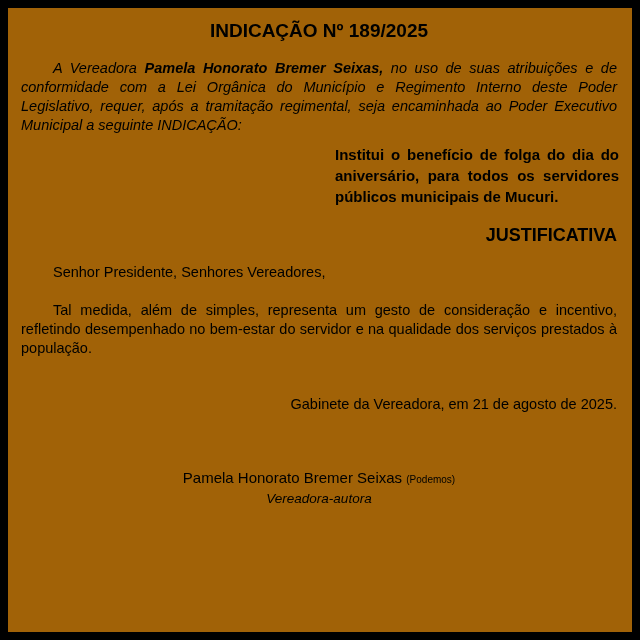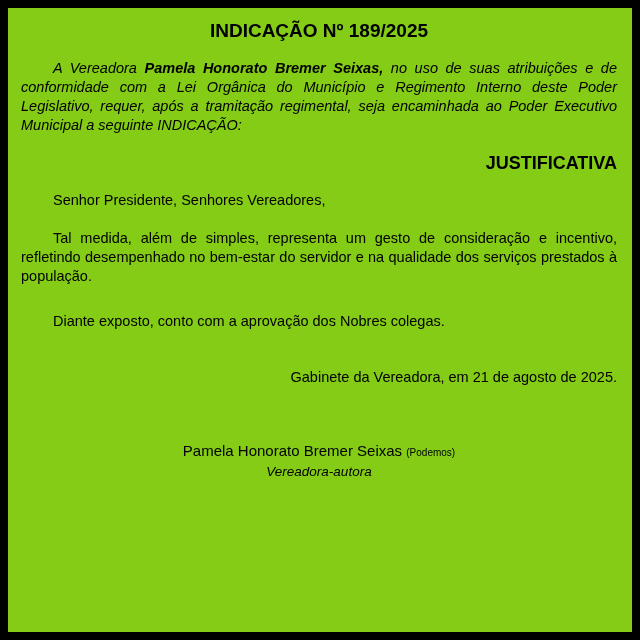--- a/index.html
+++ b/index.html
@@ -5,21 +5,21 @@
   html, body {
     margin: 0;
     padding: 0;
     background: #000000;
   }
   .frame {
     width: 640px;
     height: 640px;
     box-sizing: border-box;
     border: 8px solid #000000;
-    background: #84cc16;
+    background: #a16207;
     overflow: hidden;
   }
   .page {
     box-sizing: border-box;
     width: 100%;
     height: 100%;
     padding: 6px 15px 0 13px;
     font-family: "Liberation Sans", sans-serif;
     color: #000000;
   }
@@ -85,29 +85,29 @@
 </head>
 <body>
 
 <div class="frame">
   <div class="page">
 
     <h1 class="title">INDICAÇÃO Nº 189/2025</h1>
 
     <p class="para intro"><span>A Vereadora </span><span class="bold">Pamela Honorato Bremer Seixas,</span><span> no uso de suas atribuições e de conformidade com a Lei Orgânica do Município e Regimento Interno deste Poder Legislativo, requer, após a tramitação regimental, seja encaminhada ao Poder Executivo Municipal a seguinte INDICAÇÃO:</span></p>
 
+    <p class="ementa">Institui o benefício de folga do dia do aniversário, para todos os servidores públicos municipais de Mucuri.</p>
 
     <h2 class="section-heading">JUSTIFICATIVA</h2>
 
     <p class="para salutation">Senhor Presidente, Senhores Vereadores,</p>
 
 
     <p class="para body-p2">Tal medida, além de simples, representa um gesto de consideração e incentivo, refletindo desempenhado no bem-estar do servidor e na qualidade dos serviços prestados à população.</p>
 
-    <p class="para body-p3">Diante exposto, conto com a aprovação dos Nobres colegas.</p>
 
     <p class="para dateline">Gabinete da Vereadora, em 21 de agosto de 2025.</p>
 
     <div class="signature">
       <div class="signature-name-line"><span class="signature-name">Pamela Honorato Bremer Seixas</span> <span class="signature-party">(Podemos)</span></div>
       <div class="signature-role">Vereadora-autora</div>
     </div>
 
   </div>
 </div>

